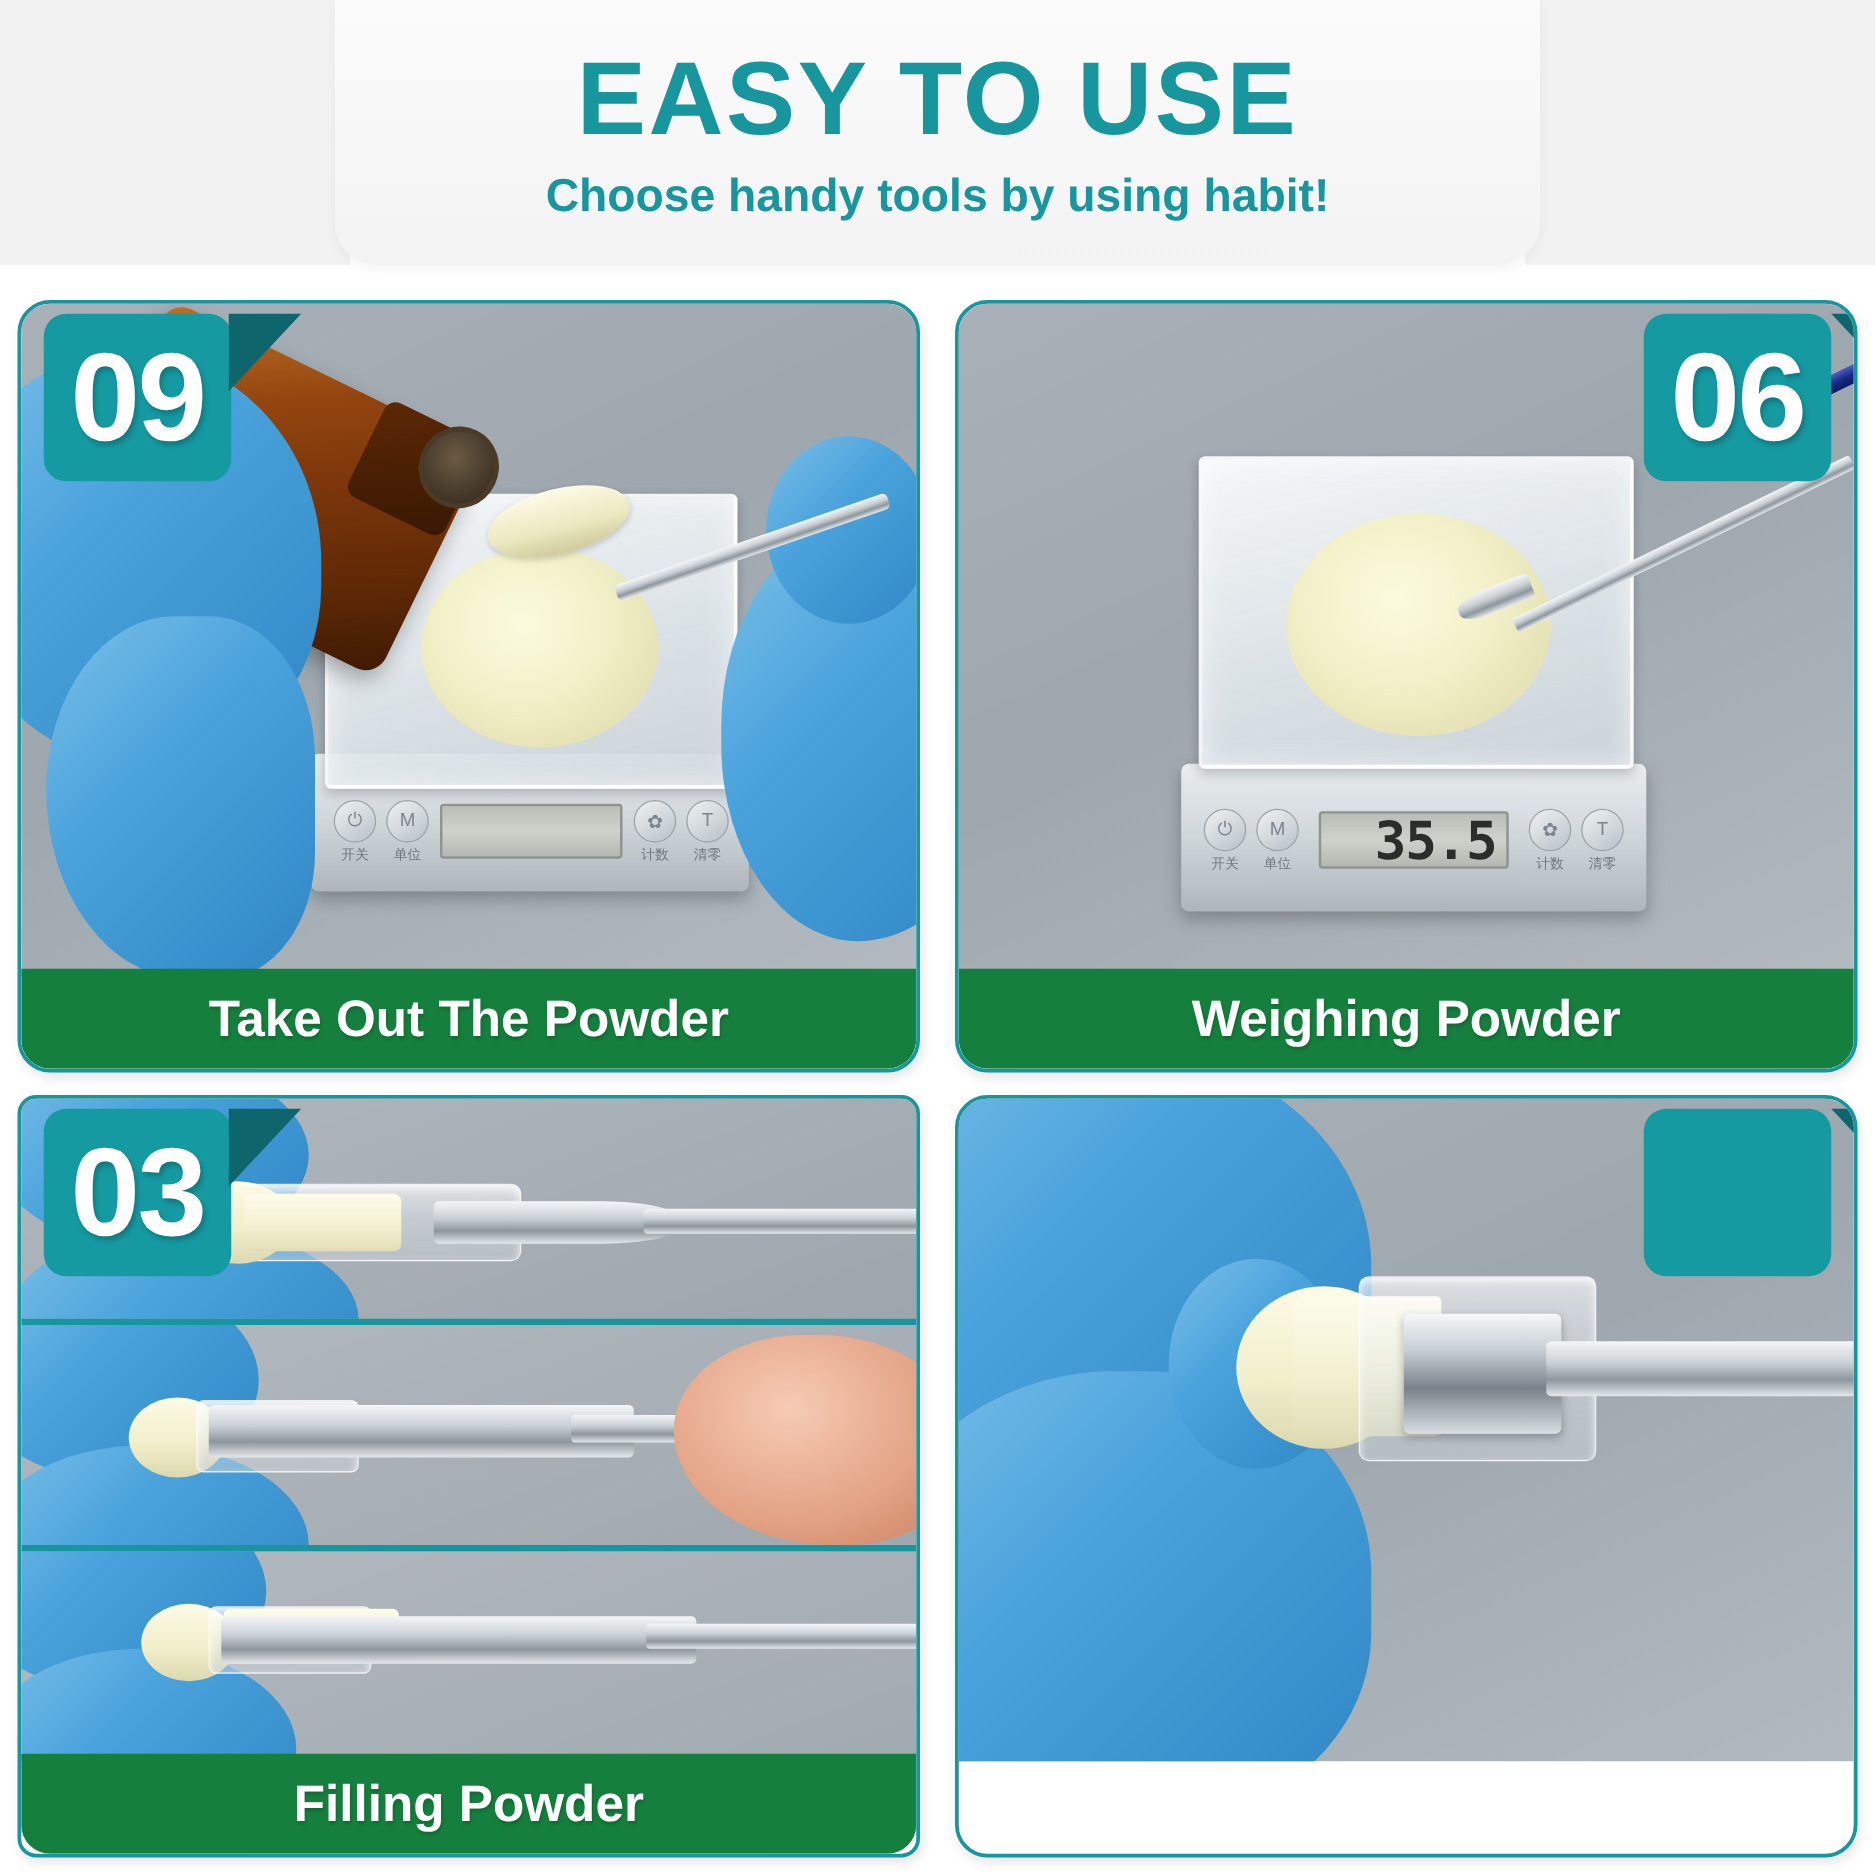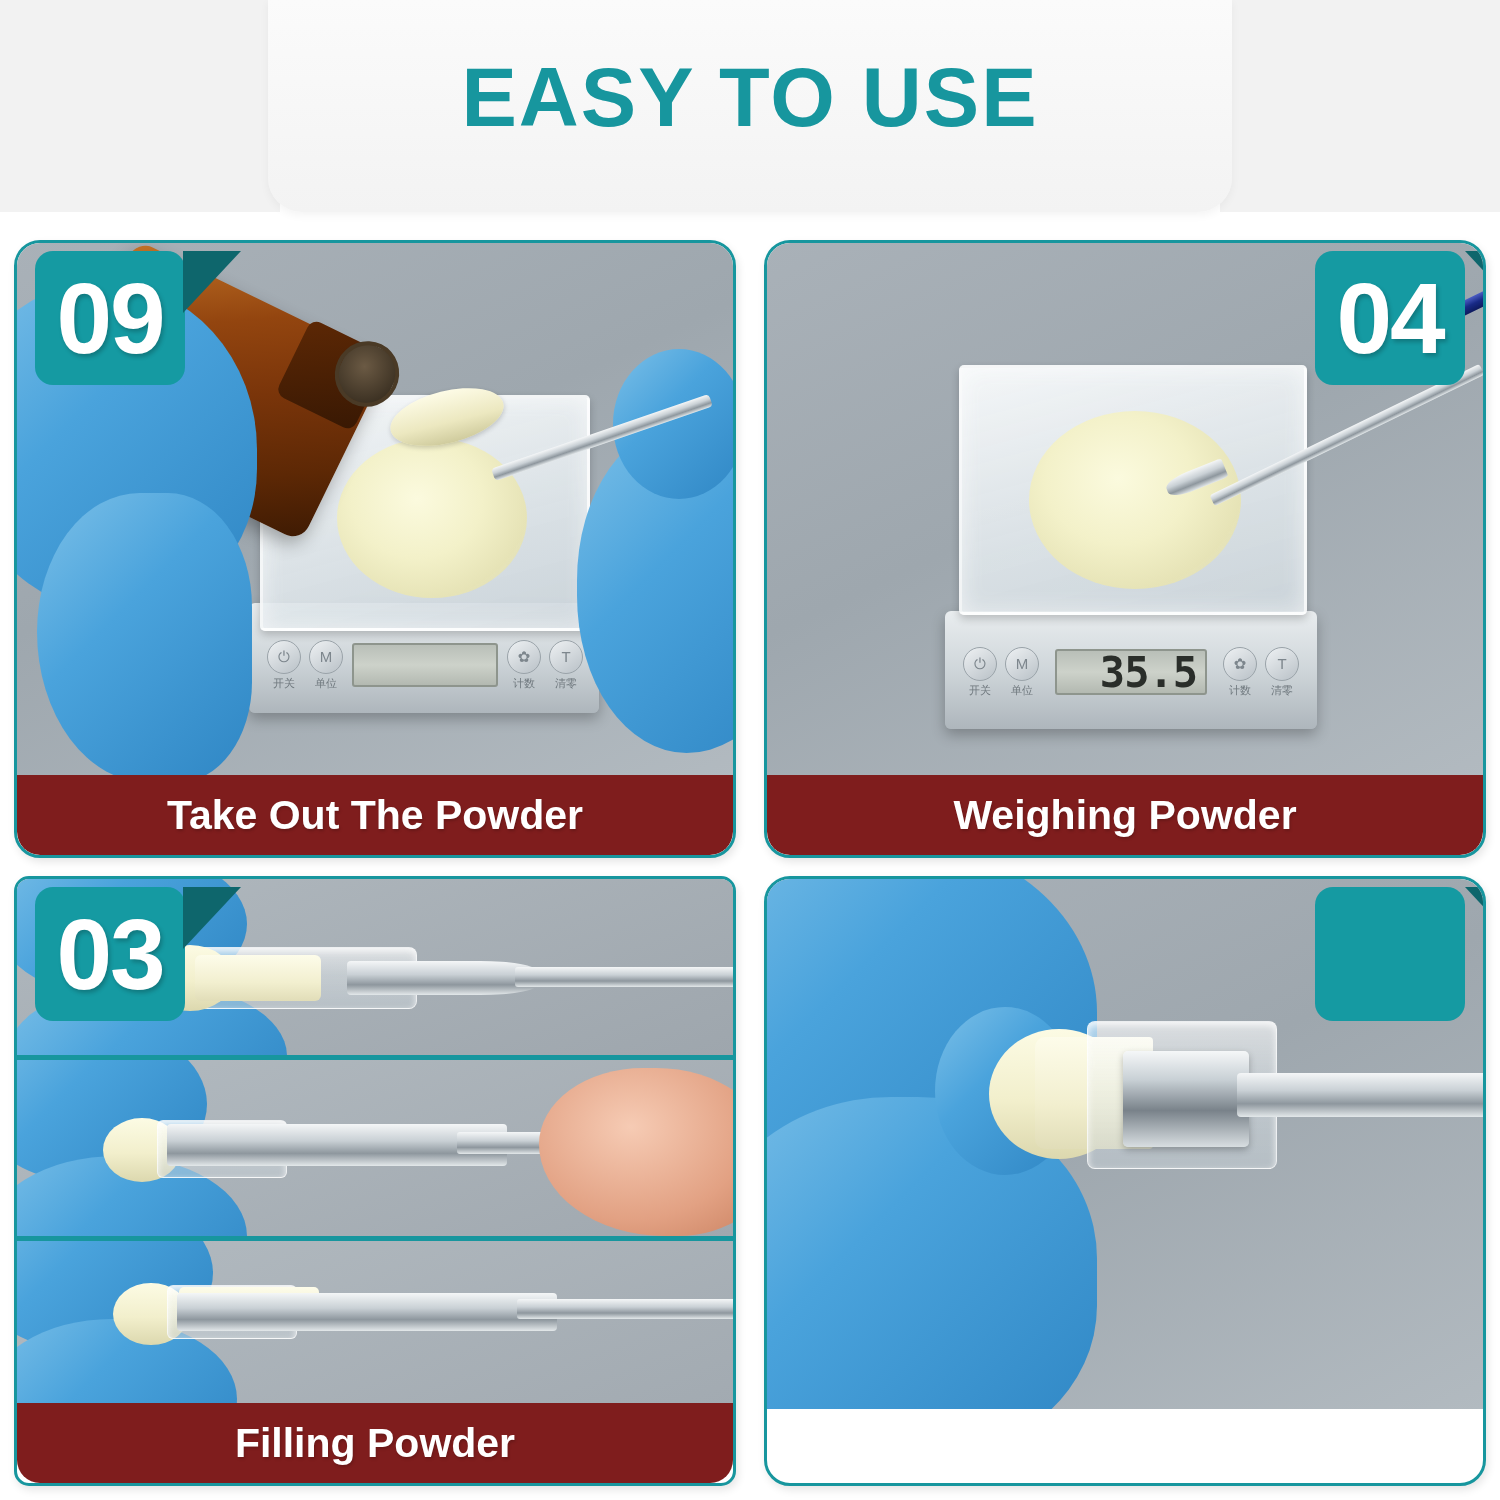--- a/index.html
+++ b/index.html
@@ -78,21 +78,21 @@
     background: linear-gradient(155deg, #a9b1b8 0%, #9ea7ae 45%, #b2bac0 100%);
     overflow: hidden;
   }
   #panel-03 .photo, #panel-04 .photo { height: 530px; }
 
   
   .caption {
     position: absolute;
     left: 0; right: 0; bottom: 0;
     height: 80px;
-    background: #7f1d1d;
+    background: #15803d;
     display: flex;
     align-items: center;
     justify-content: center;
     border-bottom-left-radius: 23px;
     border-bottom-right-radius: 23px;
   }
   .caption-text {
     color: #ffffff;
     font-size: 41px;
     font-weight: bold;
@@ -234,20 +234,21 @@
   }
 </style>
 </head>
 <body>
 
 <div class="header-side left"></div>
 <div class="header-side right"></div>
 
 <div class="header-banner">
   <div class="header-title">EASY TO USE</div>
+  <div class="header-sub">Choose handy tools by using habit!</div>
 </div>
 
 <div class="panel" id="panel-01">
   <div class="photo">
 
     <div class="scale-body" style="left:232px; top:360px; width:350px; height:110px;"></div>
 
     <div class="scale-tray" style="left:243px; top:152px; width:330px; height:236px;"></div>
 
     <div class="powder" style="left:320px; top:195px; width:190px; height:160px;"></div>
@@ -350,21 +351,21 @@
     </div>
 
     <div class="steel" style="left:430px; top:186px; width:300px; height:12px; transform:rotate(-26deg); border-radius:3px;"></div>
     <div class="steel" style="left:398px; top:226px; width:62px; height:20px; transform:rotate(-22deg); border-radius:40% 10% 10% 40%;"></div>
     <div style="position:absolute; left:658px; top:48px; width:120px; height:14px;
                 background:linear-gradient(180deg,#4d5ec4,#182a86 50%,#0d1a5e);
                 transform:rotate(-26deg); border-radius:4px;"></div>
   </div>
 
   <div class="badge right">
-    <span class="badge-num">04</span>
+    <span class="badge-num">06</span>
     <span class="badge-fold-el"></span>
   </div>
 
   <div class="caption">
     <span class="caption-text">Weighing Powder</span>
   </div>
 </div>
 
 <div class="panel" id="panel-03">
   <div class="photo">

